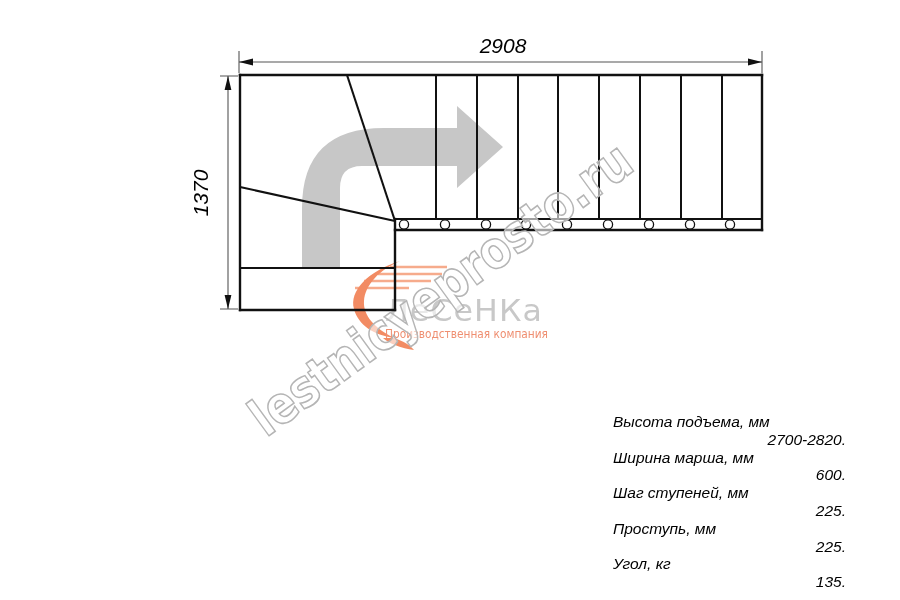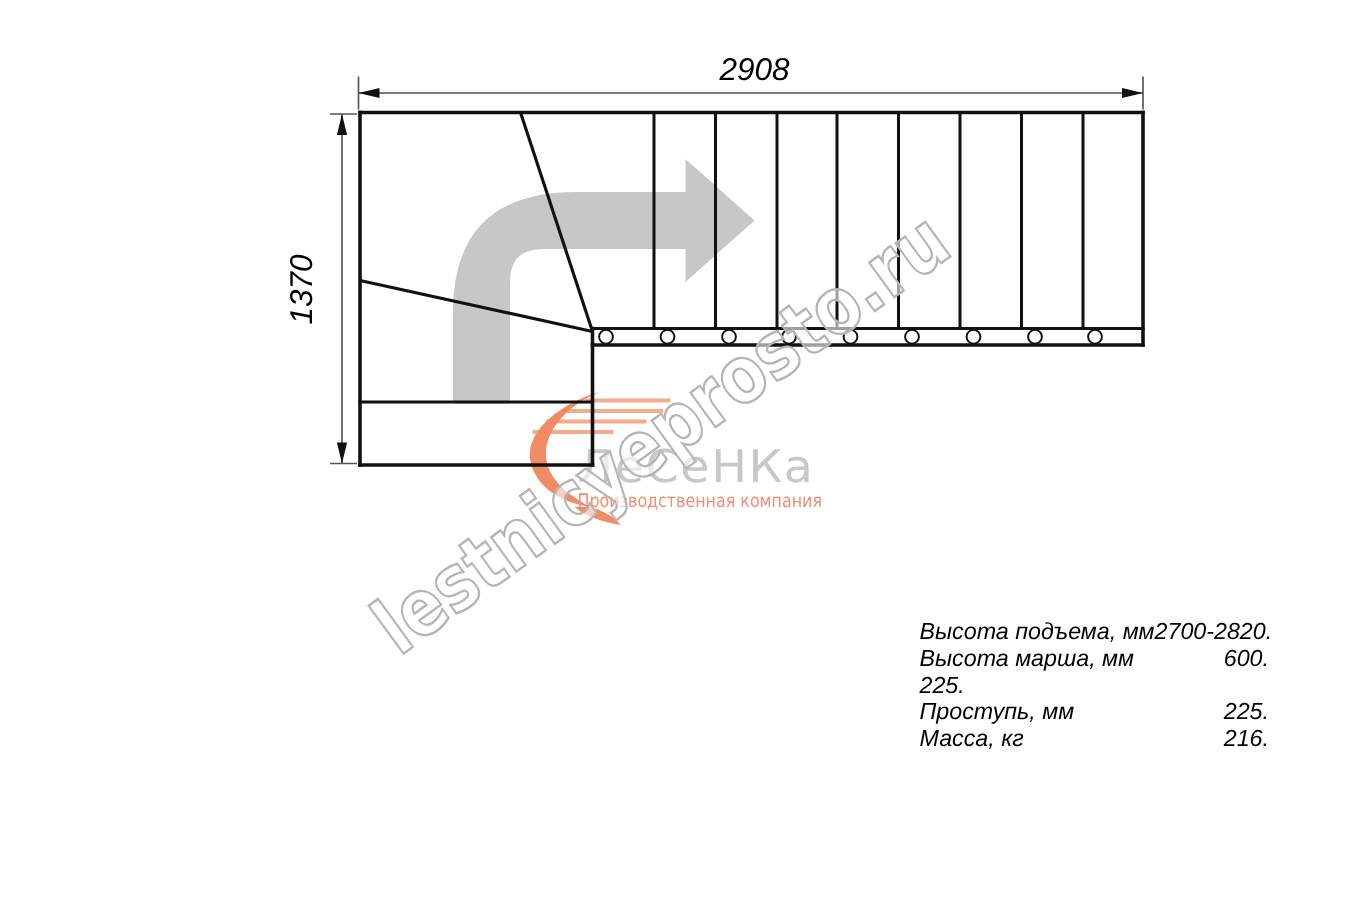--- a/index.html
+++ b/index.html
@@ -12,21 +12,21 @@
   }
   .drawing-svg{position:absolute;left:0;top:0;}
   .specs{
     position:absolute;
     left:613px;top:413px;width:233px;
     font-style:italic;
     font-size:15.5px;
     line-height:17.8px;
     color:#000;
   }
-  .specs .row{display:flex;justify-content:space-between;}
+  .specs .row{display:flex;justify-content:space-between;flex-direction:column;}
   .specs .label{white-space:nowrap;}
   .specs .value{white-space:nowrap;text-align:right;}
 </style>
 </head>
 <body>
 
 <div class="canvas">
 
   <svg class="drawing-svg" width="900" height="600" viewBox="0 0 900 600">
 
@@ -98,29 +98,30 @@
 
     <text transform="translate(266,438) rotate(-36)" font-size="52" font-weight="bold" font-family="DejaVu Sans, sans-serif" fill="rgba(255,255,255,0.6)" stroke="#b5b5b5" stroke-width="1.6" textLength="458" lengthAdjust="spacingAndGlyphs">lestnicyeprosto.ru</text>
   </svg>
 
   <div class="specs">
     <div class="row">
       <span class="label">Высота подъема, мм</span>
       <span class="value">2700-2820.</span>
     </div>
     <div class="row">
-      <span class="label">Высота марша, мм</span>
+      <span class="label">Ширина марша, мм</span>
       <span class="value">600.</span>
     </div>
     <div class="row">
+      <span class="label">Шаг ступеней, мм</span>
       <span class="value">225.</span>
     </div>
     <div class="row">
       <span class="label">Проступь, мм</span>
       <span class="value">225.</span>
     </div>
     <div class="row">
-      <span class="label">Масса, кг</span>
-      <span class="value">216.</span>
+      <span class="label">Угол, кг</span>
+      <span class="value">135.</span>
     </div>
   </div>
 
 </div>
 
 </body></html>

